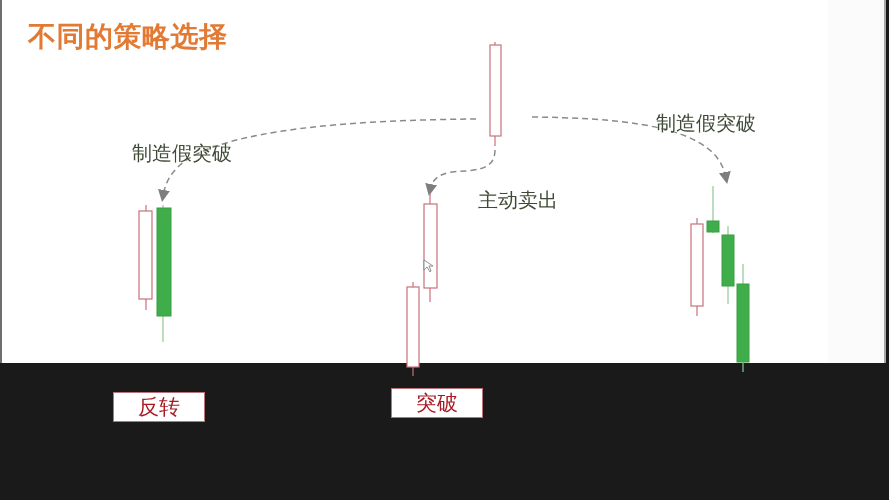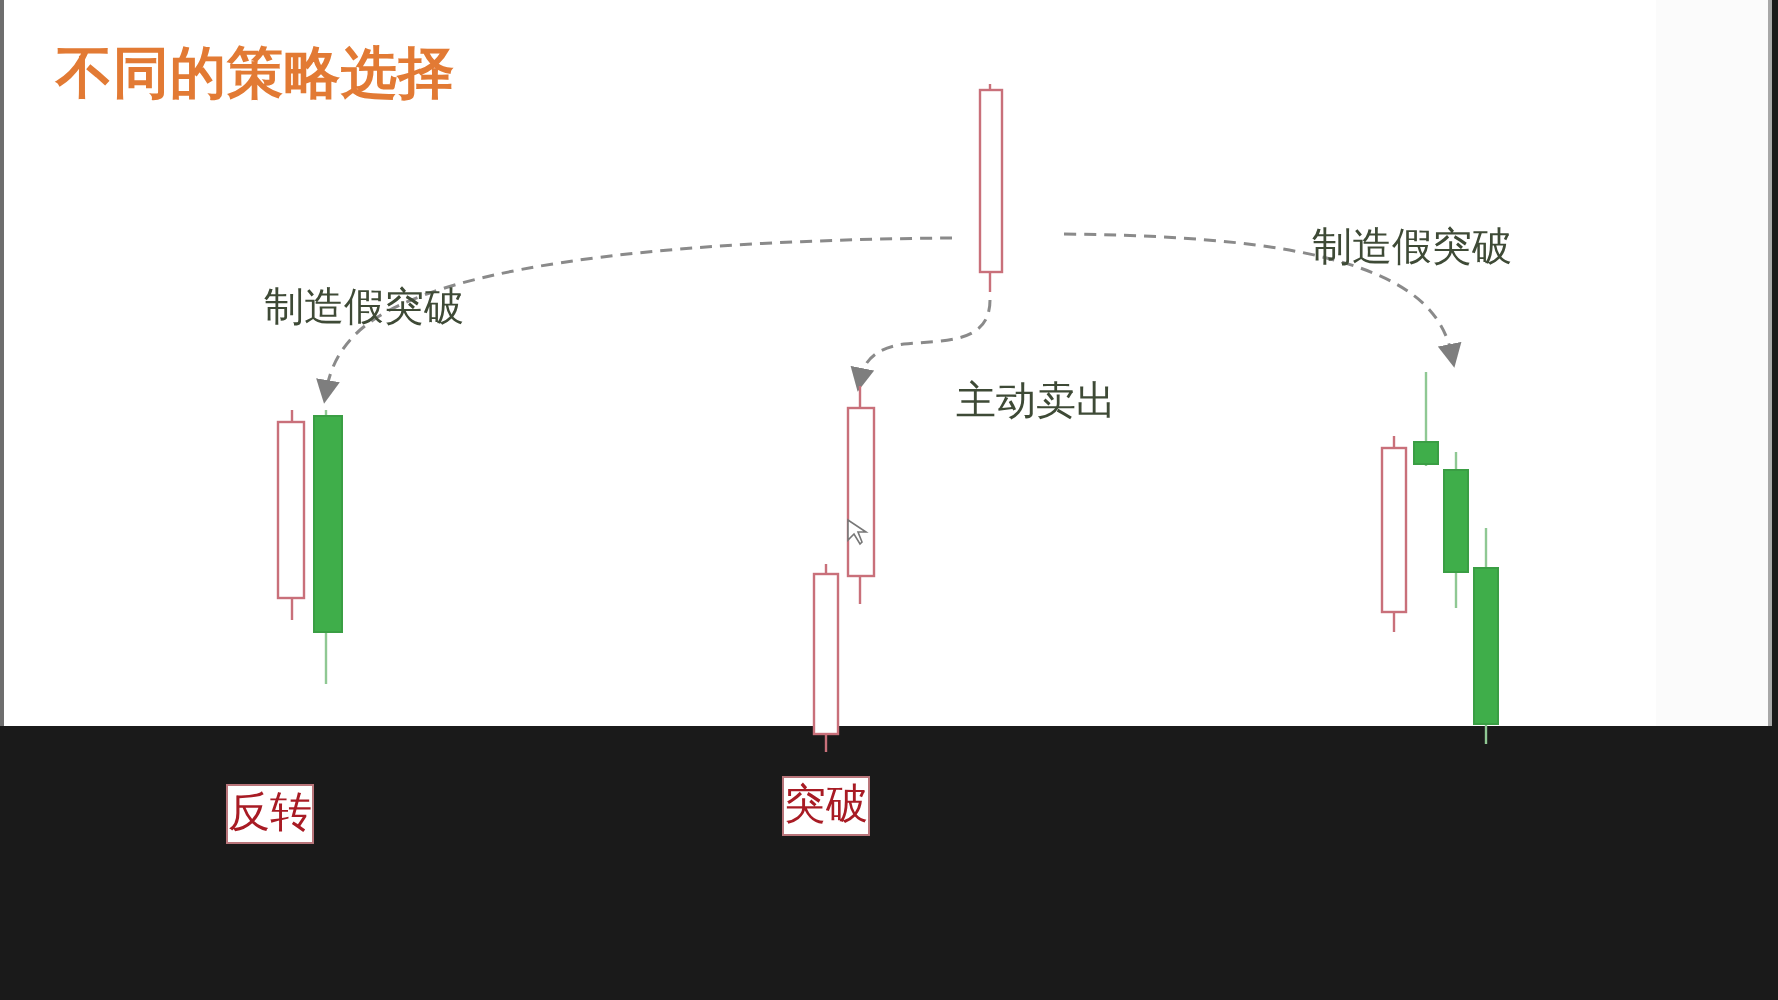--- a/index.html
+++ b/index.html
@@ -30,21 +30,21 @@
       font-size: 28px; font-weight: bold; color: #e27a34;
       letter-spacing: 0.5px;
     }
     svg.diagram { position: absolute; left: 0; top: 0; }
     .label-box {
       position: absolute;
       border: 1px solid #b9757a;
       color: #a81b24;
       font-size: 21px;
       line-height: 28px;
-      padding: 0 0;
+      padding: 0 24px;
       background: #fff;
       font-family: "Liberation Sans", "DejaVu Sans", sans-serif;
     }
     .note {
       position: absolute;
       font-size: 20px; color: #3e4a36;
     }
   </style>
 </head>
 <body>

